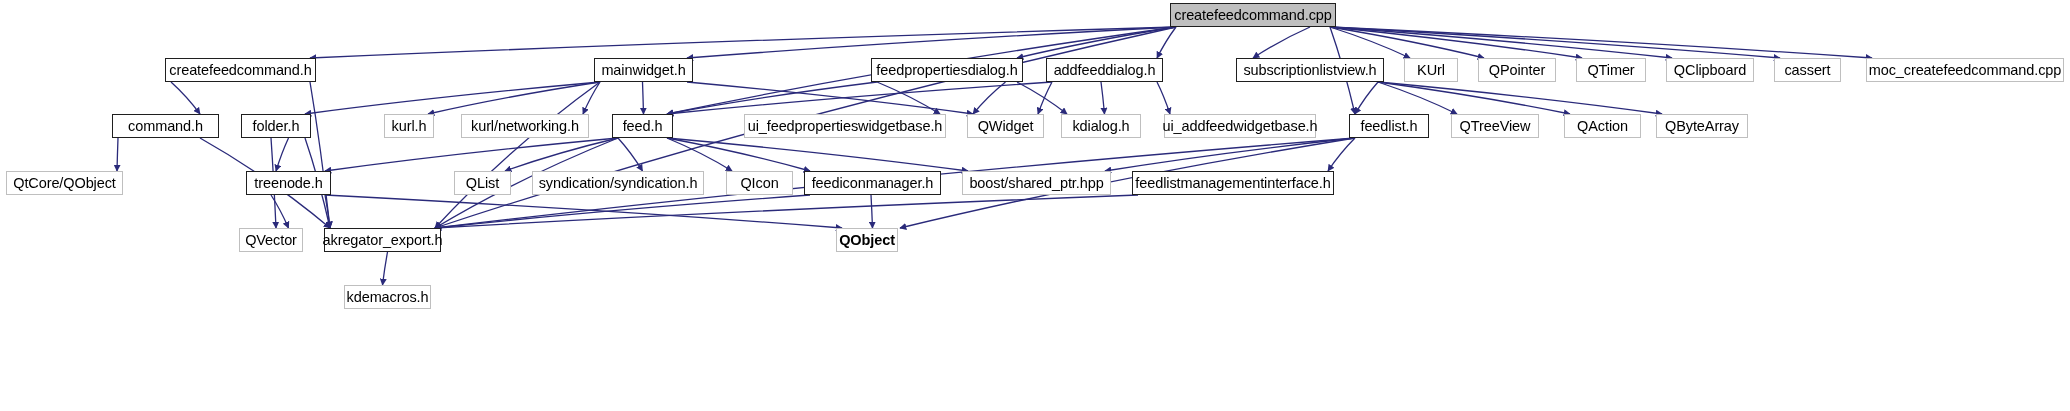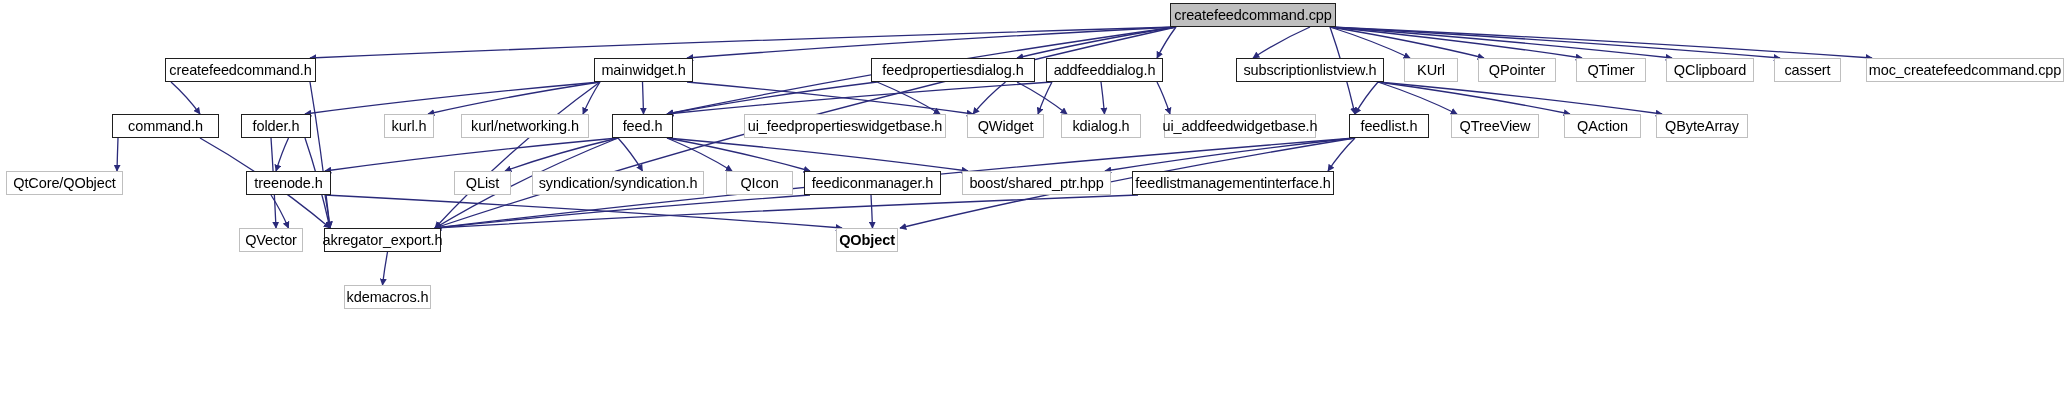--- a/index.html
+++ b/index.html
@@ -122,21 +122,21 @@
     </svg>
 <div class="node root" style="left: 1170px; top: 3px; width: 166px;">
       <span class="label">createfeedcommand.cpp</span>
     </div>
     <div class="node strong" style="left: 165px; top: 58px; width: 151px;">
       <span class="label">createfeedcommand.h</span>
     </div>
     <div class="node strong" style="left: 594px; top: 58px; width: 99px;">
       <span class="label">mainwidget.h</span>
     </div>
-    <div class="node strong" style="left: 871px; top: 58px; width: 164px;">
+    <div class="node strong" style="left: 871px; top: 58px; width: 152px;">
       <span class="label">feedpropertiesdialog.h</span>
     </div>
     <div class="node strong" style="left: 1046px; top: 58px; width: 117px;">
       <span class="label">addfeeddialog.h</span>
     </div>
     <div class="node strong" style="left: 1236px; top: 58px; width: 148px;">
       <span class="label">subscriptionlistview.h</span>
     </div>
     <div class="node plain" style="left: 1404px; top: 58px; width: 54px;">
       <span class="label">KUrl</span>

